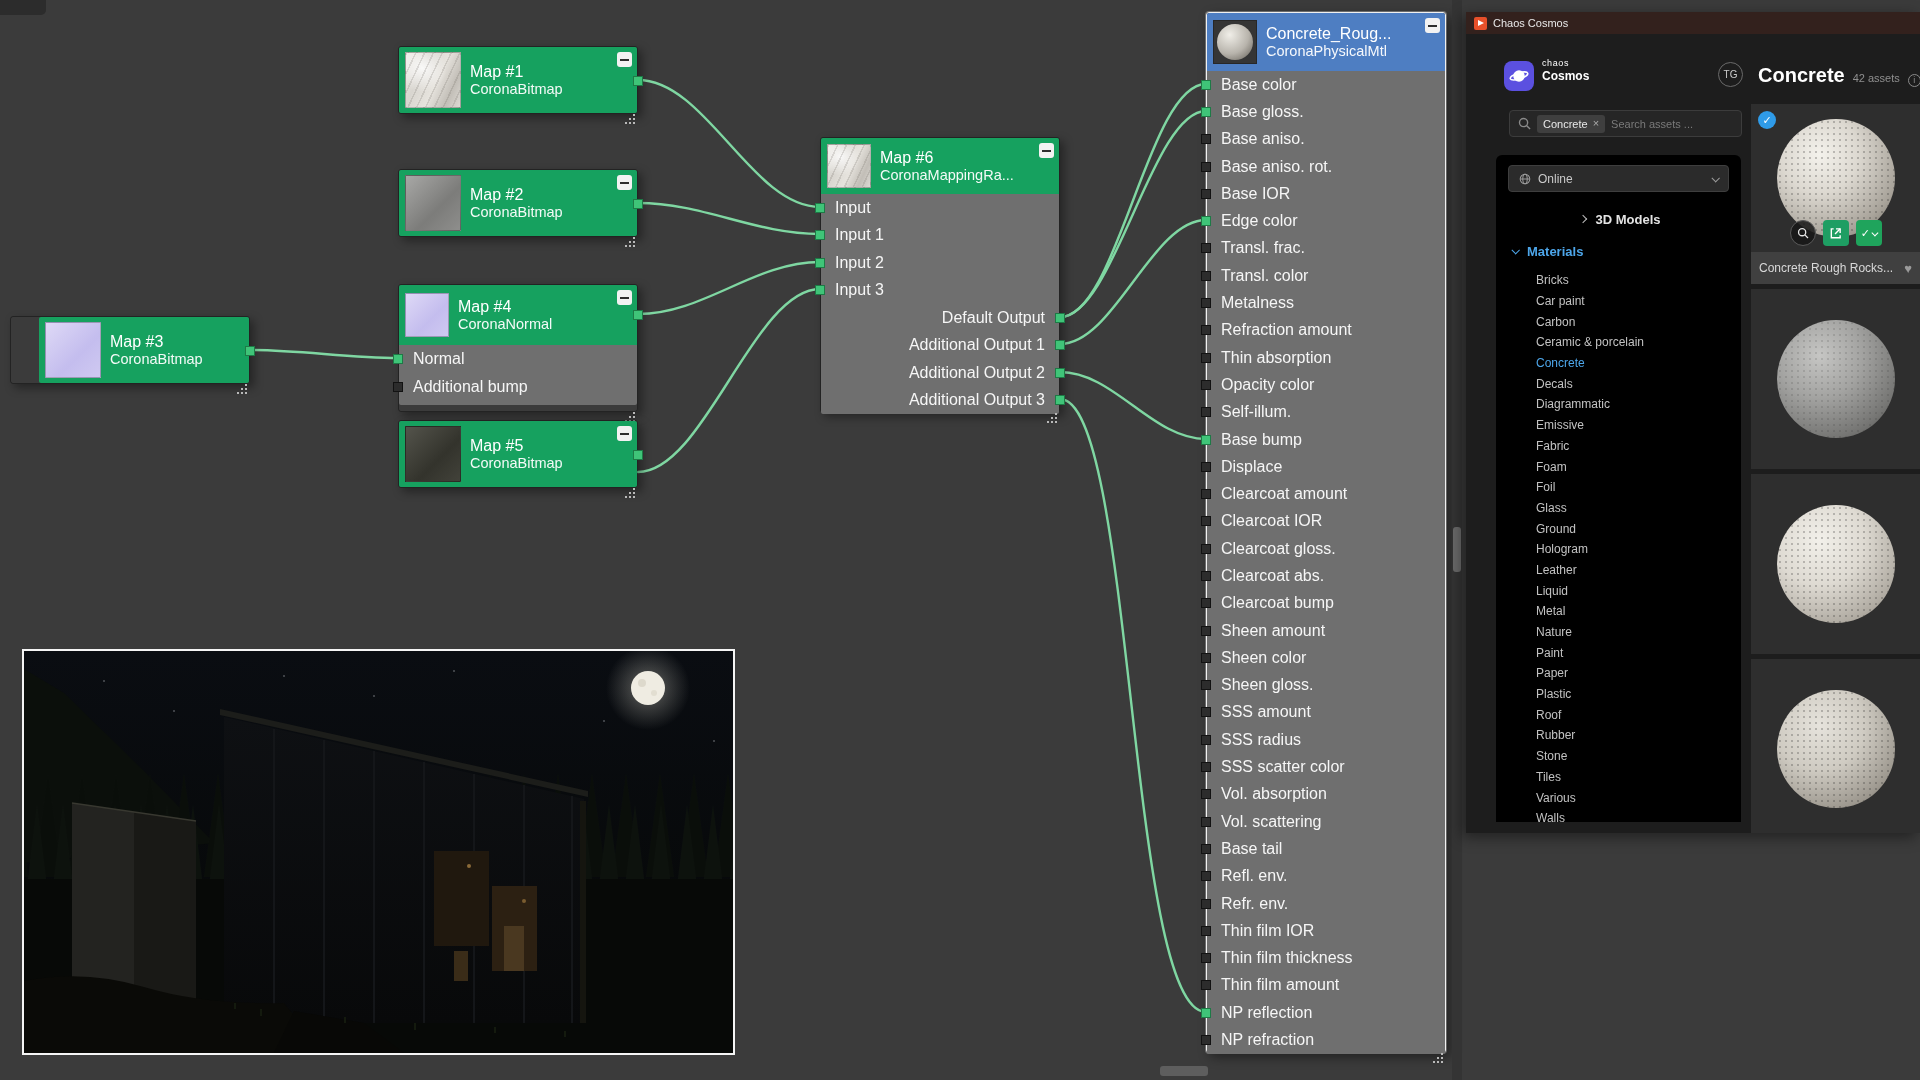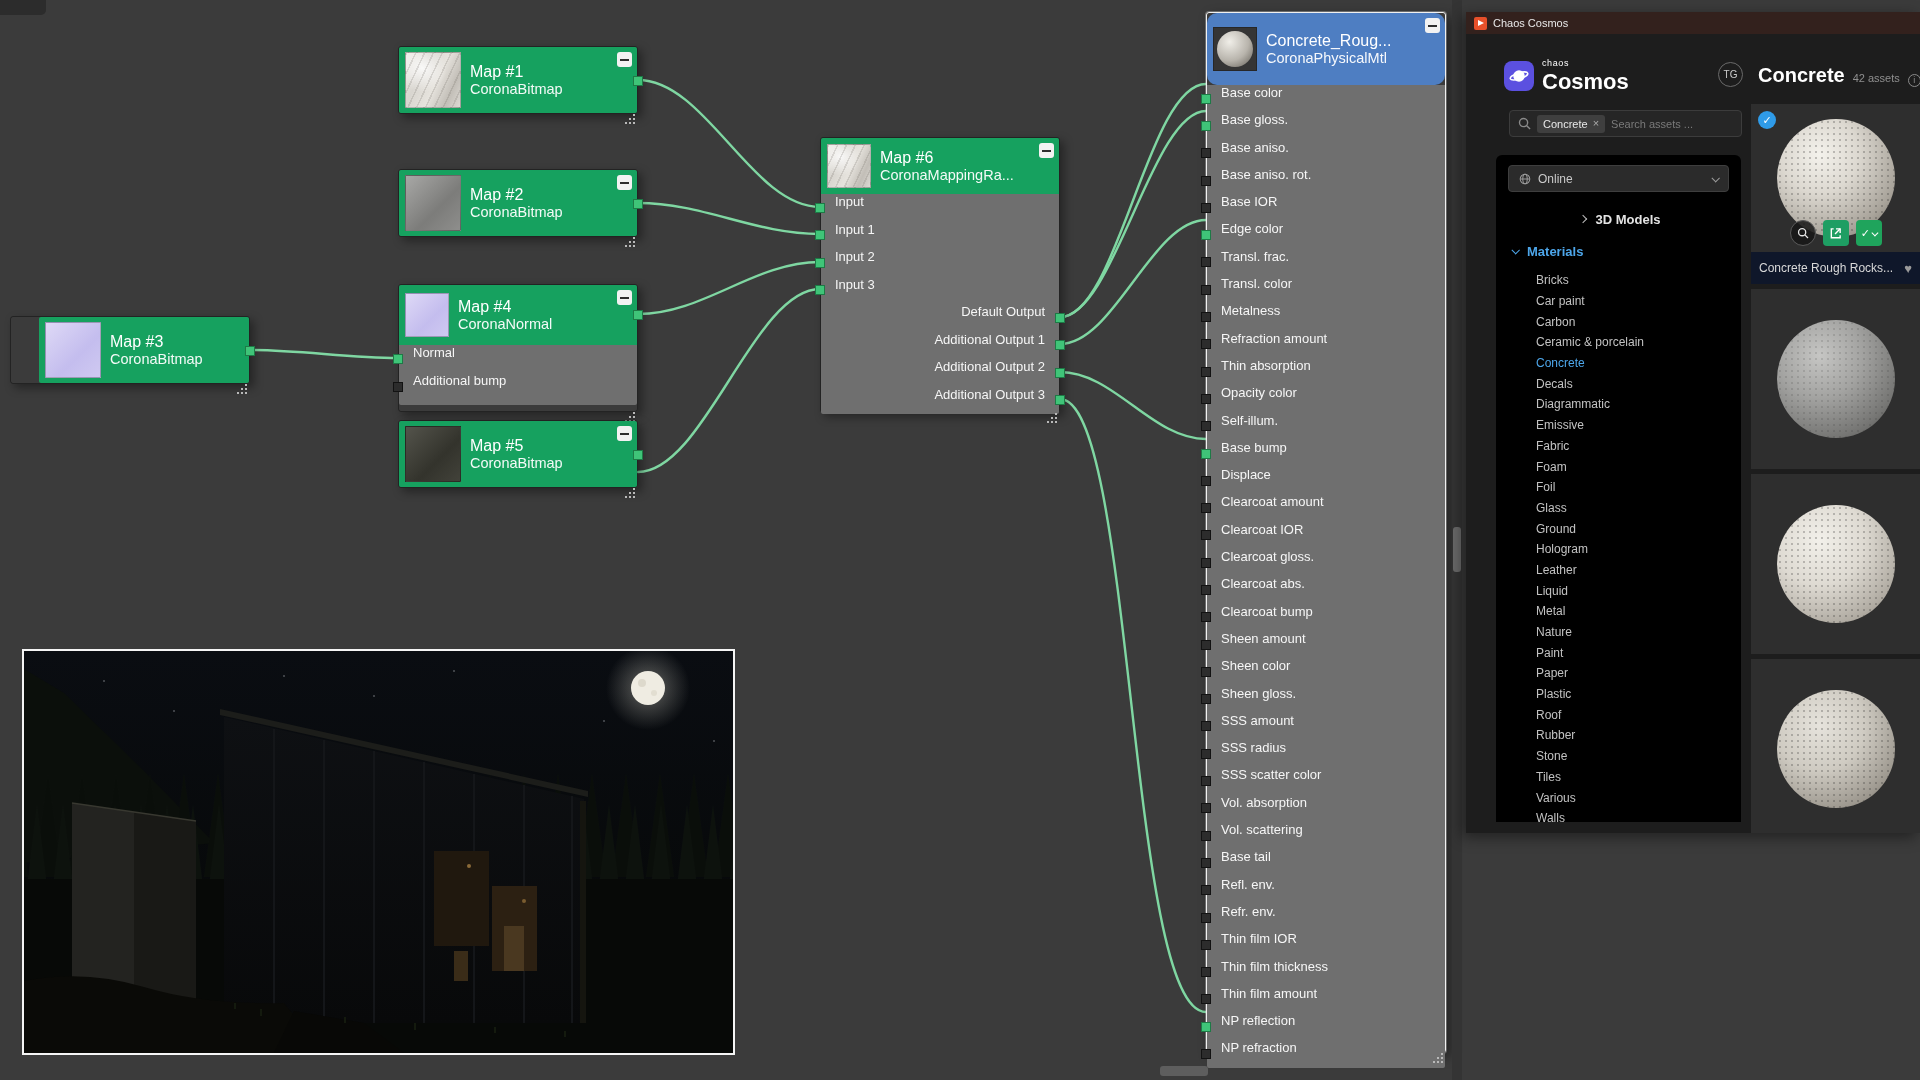--- a/index.html
+++ b/index.html
@@ -32,22 +32,22 @@
   .thumb.ball { background:#353535; }
   .thumb.ball::after { content:''; position:absolute; inset:3px; border-radius:50%;
       background:radial-gradient(circle at 35% 30%, #f0eee8, #b8b4ac 55%, #7c7870 85%, #5c5850); }
   .ntitles { display:flex; flex-direction:column; justify-content:center; min-width:0; }
   .ntitle { font-size:16px; color:#ffffff; font-weight:400; white-space:nowrap; }
   .nsub   { font-size:14.5px; color:rgba(255,255,255,.95); white-space:nowrap; }
   .collapse { position:absolute; top:5px; right:5px; width:15px; height:15px;
       background:#f2f2f2; border-radius:3px; }
   .collapse::after { content:''; position:absolute; left:3px; right:3px; top:6.5px; height:2px; background:#2e2e2e; }
   .nbody { background:#6f6f6f; border-radius:0 0 2px 2px; position:relative; }
-  .slotrow { position:relative; display:flex; padding-left:14px;
-      font-size:13px; color:#f6f6f6; white-space:nowrap; }
+  .slotrow { position:relative; display:flex; align-items:center; padding-left:14px;
+      font-size:16px; color:#f6f6f6; white-space:nowrap; }
   .slotrow.right { justify-content:flex-end; padding-left:0; padding-right:14px; }
   .socket { position:absolute; width:10px; height:10px; background:#2c2c2c; border:1px solid #121212; top:50%; margin-top:-5px; }
   .socket.in  { left:-6px; }
   .socket.outp { right:-6px; left:auto; }
   .slotrow.connected .socket, .socket.connected { background:#3fc478; border-color:#1e7a46; }
   .node .out-socket { position:absolute; right:-6px; width:10px; height:10px;
       background:#3fc478; border:1px solid #1e7a46; }
   .grip { position:absolute; right:0; bottom:-13px; width:12px; height:12px; }
   .grip::before { content:''; position:absolute; left:0; top:8px; width:2px; height:2px; background:#b9b9b9;
       box-shadow:4px -4px 0 #b9b9b9, 8px -8px 0 #b9b9b9, 8px -4px 0 #b9b9b9, 4px 0 0 #b9b9b9, 8px 0 0 #b9b9b9; }
@@ -57,21 +57,21 @@
   #node-map2 { left:398px; top:169px; width:240px; height:68px; }
   #node-map3 { left:10px;  top:316px; width:240px; height:68px;padding-left:28px; }
   #node-map4 { left:398px; top:284px; width:240px; height:128px; }
   #node-map5 { left:398px; top:420px; width:240px; height:68px; }
   #node-map6 { left:820px; top:137px; width:240px; height:276px; }
   #node-material { left:1206px; top:12px; width:240px; height:1041px; }
   #node-map4 .nhead { height:60px; }
   #node-map4 .slotrow { height:28px; }
   #node-map4 .nbody { padding-bottom:4px; }
   #node-map6 .slotrow { height:27.5px; }
-  #node-material .nhead { height:72px;border-radius:10px; }
+  #node-material .nhead { height:58px; }
   #node-material .slotrow { height:27.3px; }
   #node-map1 .out-socket, #node-map2 .out-socket, #node-map3 .out-socket, #node-map5 .out-socket { top:29px; }
   #node-map4 .out-socket { top:25px; }
 
   
   .canvas-tab { position:absolute; left:0; top:0; width:46px; height:15px; background:#2c2c2c;
       border-radius:0 0 5px 0; z-index:2; }
   .vscroll { position:absolute; left:1452px; top:0; width:10px; height:1080px; background:#343434; z-index:4; }
   .vscroll .thumb-v { position:absolute; left:1px; top:527px; width:8px; height:45px; background:#6a6a6a; border-radius:3px; }
   .hscroll-thumb { position:absolute; left:1160px; top:1066px; width:48px; height:10px; background:#5e5e5e; border-radius:3px; z-index:4; }
@@ -88,21 +88,21 @@
   .chaos-icon { width:13px; height:13px; background:#e8502a; border-radius:2px; position:relative; }
   .chaos-icon::after { content:''; position:absolute; left:4px; top:3px;
       border-left:6px solid #ffffff; border-top:3.5px solid transparent; border-bottom:3.5px solid transparent; }
   .cos-title { font-size:11px; color:#e8e8e8; }
   .cos-body { position:absolute; top:22px; left:0; right:0; bottom:0; background:#1d1d1d; overflow:hidden; }
 
   .cos-logo { position:absolute; left:38px; top:27px; width:30px; height:30px; border-radius:8px;
       background:#5b50e0; display:flex; align-items:center; justify-content:center; }
   .cos-brand { position:absolute; left:76px; top:24px; color:#fff; }
   .cos-brand .b-top { font-size:9px; letter-spacing:.6px; }
-  .cos-brand .b-bot { font-size:22px; font-weight:700; margin-top:1px; }
+  .cos-brand .b-bot { font-size:12px; font-weight:700; margin-top:1px; }
   .tg-badge { position:absolute; left:252px; top:28px; width:25px; height:25px; border-radius:50%;
       border:1px solid #6a6a6a; color:#cccccc; font-size:10px; display:flex; align-items:center; justify-content:center; }
   .cos-headline { position:absolute; left:292px; top:30px; display:flex; align-items:baseline; gap:8px; white-space:nowrap; }
   .cos-headline .hl-title { font-size:20px; font-weight:700; color:#ffffff; }
   .cos-headline .hl-count { font-size:11px; color:#8f8f8f; }
   .info-icon { width:13px; height:13px; border:1px solid #8a8a8a; border-radius:50%; color:#8a8a8a;
       font-size:9px; display:inline-flex; align-items:center; justify-content:center; transform:translateY(1px); }
 
   .cos-search { position:absolute; left:43px; top:76px; width:233px; height:27px; background:#262626;
       border:1px solid #3c3c3c; border-radius:4px; display:flex; align-items:center; gap:6px; padding:0 8px; }
@@ -143,21 +143,21 @@
   .sphere.s4 { background:radial-gradient(circle at 36% 30%, #e6e3dc 0%, #cfcbc2 40%, #9d988f 76%, #6f6a61 95%); }
   .check-badge { position:absolute; left:7px; top:7px; width:18px; height:18px; border-radius:50%;
       background:#2f9be8; color:#fff; font-size:11px; font-weight:700; display:flex; align-items:center; justify-content:center; z-index:2; }
   .card-actions { position:absolute; left:0; right:0; bottom:38px; display:flex; justify-content:center; gap:7px; z-index:2; }
   .act-btn { width:26px; height:26px; display:flex; align-items:center; justify-content:center; cursor:pointer; }
   .act-zoom { border-radius:50%; background:rgba(22,22,22,.85); border:1px solid #5a5a5a; }
   .act-export { border-radius:4px; background:#1e9e63; }
   .act-import { border-radius:4px; background:#1fa45c; gap:2px; color:#fff; }
   .act-import .tick { font-size:11px; font-weight:700; }
   .act-import .chev { width:4.5px; height:4.5px; border-width:1.4px; }
-  .asset-label { position:absolute; left:0; right:0; bottom:0; height:32px; background:#0f172a;
+  .asset-label { position:absolute; left:0; right:0; bottom:0; height:32px; background:#404040;
       display:flex; align-items:center; padding:0 8px; gap:6px; }
   .asset-label .name { flex:1; font-size:12px; color:#d8d8d8; white-space:nowrap; overflow:hidden; text-overflow:ellipsis; }
   .asset-label .heart { color:#9a9a9a; font-size:13px; }
 </style>
 </head>
 <body>
 
 <div class="stage">
 
   <div class="canvas-tab"></div>

